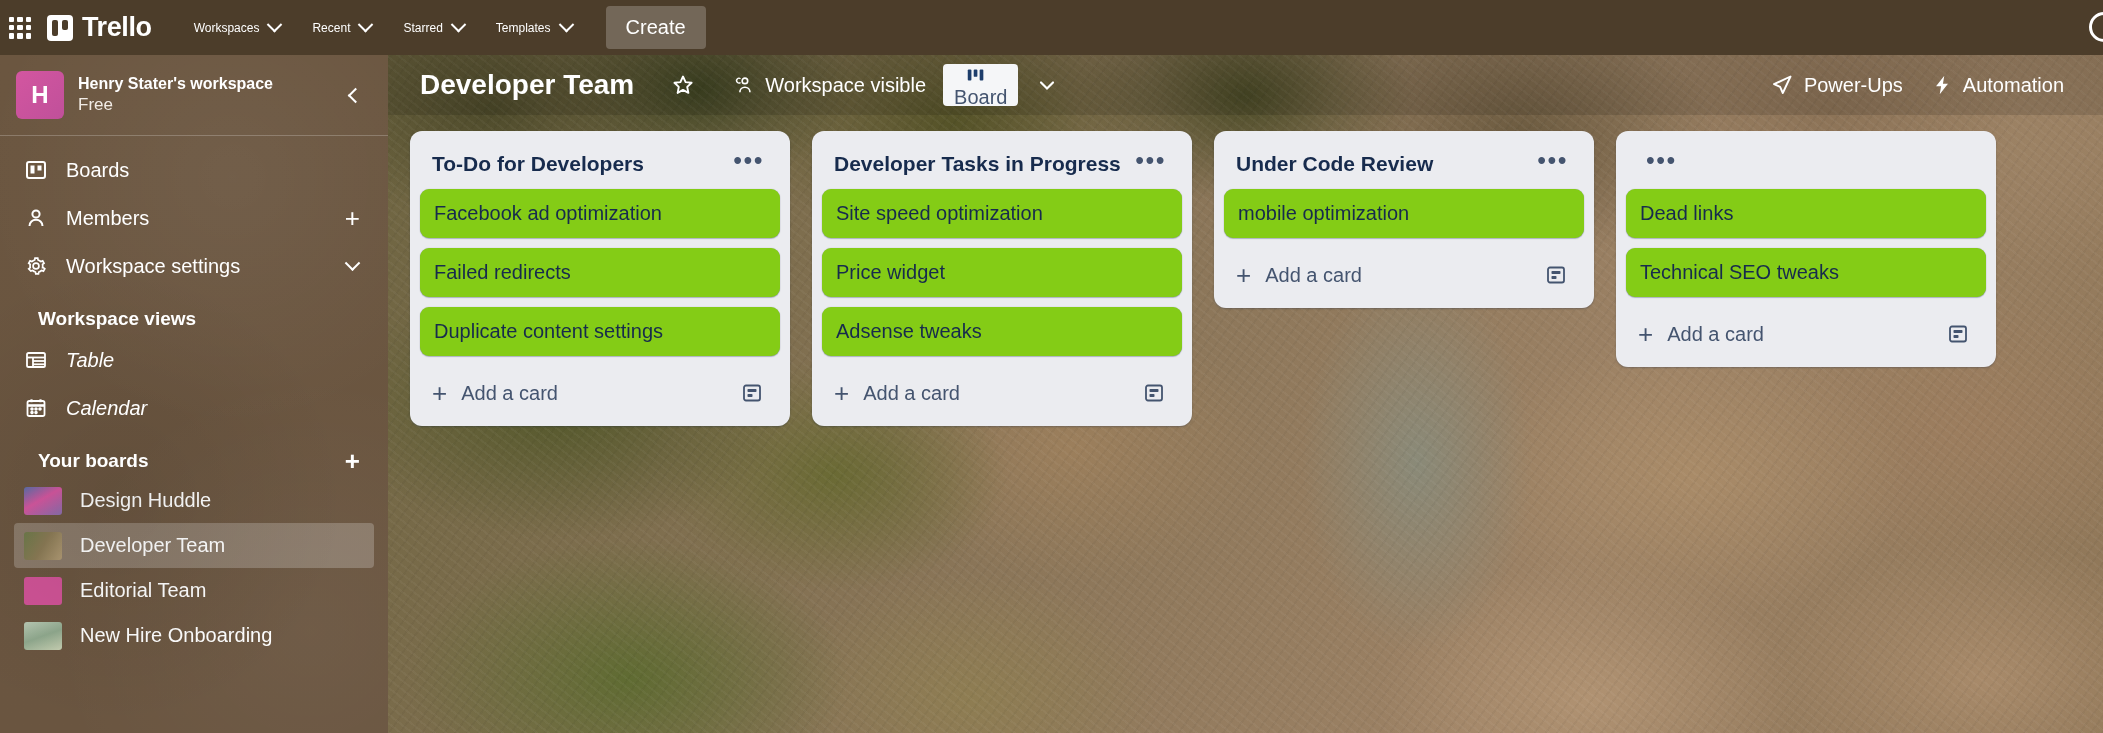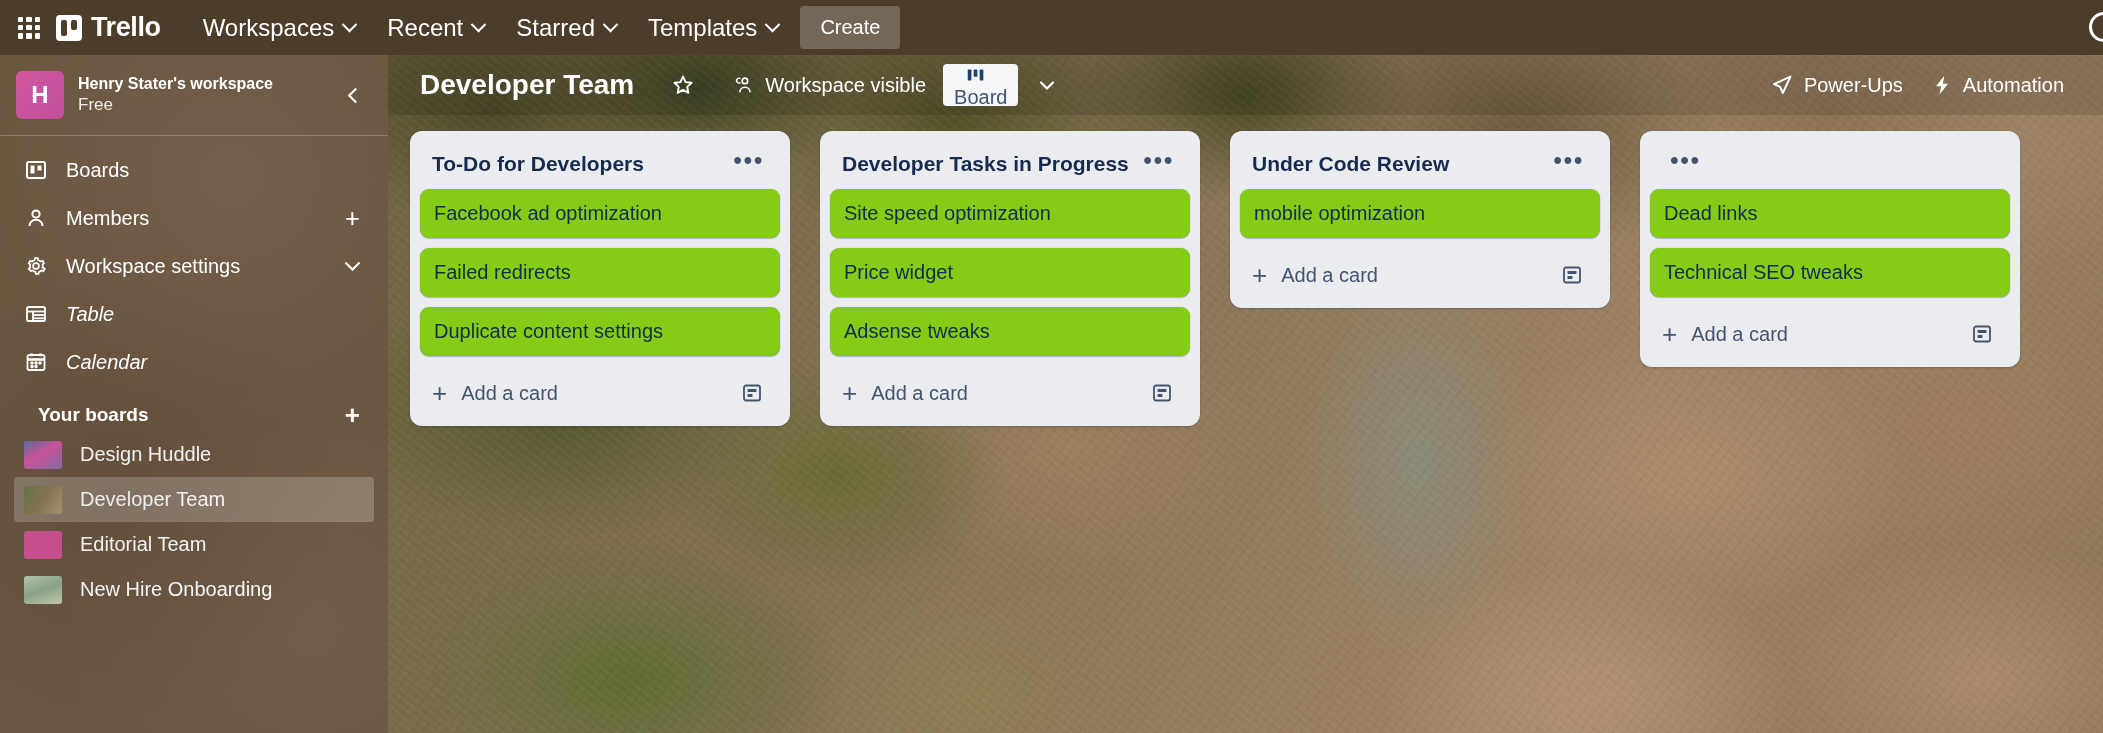--- a/index.html
+++ b/index.html
@@ -9,21 +9,21 @@
     font-family: "Liberation Sans", sans-serif;
     background: #4a3a28;
   }
 
   
   #top-nav {
     position: absolute; top: 0; left: 0;
     width: 2103px; height: 55px;
     background: #4c3d2a;
     display: flex; align-items: center;
-    padding: 0 16px;
+    padding: 0 7px;
     z-index: 50;
   }
   .grid-icon {
     width: 26px; height: 26px;
     display: grid;
     grid-template-columns: repeat(3, 1fr);
     grid-template-rows: repeat(3, 1fr);
     gap: 3px;
     padding: 2px;
     margin-right: 14px;
@@ -45,38 +45,38 @@
     content: ""; position: absolute; background: #4c3d2a; border-radius: 2px;
   }
   .brand-mark::before { left: 5px; top: 5px; width: 6px; height: 16px; }
   .brand-mark::after  { left: 15px; top: 5px; width: 6px; height: 10px; }
   .brand-text {
     color: #fff; font-size: 27px; font-weight: bold; letter-spacing: -0.4px;
   }
 
   .nav-item {
     display: flex; align-items: center;
-    color: #fff; font-size: 24px;
+    color: #fff; font-size: 12px;
     padding: 9px 14px; margin-right: 4px;
     border-radius: 4px; cursor: pointer;
     white-space: nowrap;
   }
   .chev {
     display: inline-block;
     margin-left: 10px;
     width: 11px; height: 11px;
     border-right: 2.4px solid #fff;
     border-bottom: 2.4px solid #fff;
     transform: rotate(45deg) translate(-2px,-2px);
   }
   .create-btn {
     background: rgba(255,255,255,0.22);
     color: #fff; font-size: 20px;
     padding: 10px 20px; border-radius: 4px;
-    margin-left: 4px; cursor: pointer;
+    margin-left: 16px; cursor: pointer;
   }
   .search-right {
     position: absolute; right: 0; top: 10px;
     width: 46px; height: 36px;
   }
   .search-circ {
     position: absolute; right: -16px; top: 2px;
     width: 30px; height: 30px;
     border: 3px solid #fff; border-radius: 50%;
   }
@@ -226,21 +226,21 @@
   }
   .hdr-btn.active-view {
     background: #f5f6f8; color: #44546f; flex-direction: column;
   }
   .hdr-btn .ic { margin-right: 10px; display: inline-flex; }
   .hdr-right { margin-left: auto; display: flex; align-items: center; }
 
   #lists {
     position: relative;
     display: flex; align-items: flex-start;
-    gap: 30px;
+    gap: 22px;
     padding: 16px 0 0 22px;
     z-index: 4;
   }
   .list {
     width: 380px; flex: 0 0 auto;
     background: #ebecf0;
     border-radius: 12px;
     padding: 10px 10px 8px 10px;
     box-shadow: 0 1px 2px rgba(9,30,66,0.25);
   }
@@ -368,20 +368,21 @@
         <svg width="24" height="24" viewBox="0 0 24 24" fill="#fff">
           <path d="M12 8.2a3.8 3.8 0 1 0 0 7.6 3.8 3.8 0 0 0 0-7.6zm0 5.9a2.1 2.1 0 1 1 0-4.2 2.1 2.1 0 0 1 0 4.2z"></path>
           <path d="M20 12c0-.5-.05-1-.14-1.45l1.7-1.3-1.7-2.95-2 .8a7.6 7.6 0 0 0-2.5-1.45L15 3.5H9.3l-.36 2.15a7.6 7.6 0 0 0-2.5 1.45l-2-.8-1.7 2.95 1.7 1.3A8.5 8.5 0 0 0 4.3 12c0 .5.05 1 .14 1.45l-1.7 1.3 1.7 2.95 2-.8a7.6 7.6 0 0 0 2.5 1.45l.36 2.15H15l.36-2.15a7.6 7.6 0 0 0 2.5-1.45l2 .8 1.7-2.95-1.7-1.3c.09-.45.14-.95.14-1.45z" opacity="0"></path>
           <path d="M19.3 13.6l1.5 1.15-1.35 2.35-1.78-.72-.5.4a6.7 6.7 0 0 1-1.77 1.03l-.6.23-.32 1.9h-2.7l-.32-1.9-.6-.23a6.7 6.7 0 0 1-1.77-1.03l-.5-.4-1.78.72L4.7 14.75l1.5-1.15-.08-.63a7 7 0 0 1 0-1.94l.08-.63-1.5-1.15 1.35-2.35 1.78.72.5-.4A6.7 6.7 0 0 1 10.1 6.2l.6-.23.32-1.9h2.7l.32 1.9.6.23c.64.25 1.24.6 1.77 1.03l.5.4 1.78-.72 1.35 2.35-1.5 1.15.08.63a7 7 0 0 1 0 1.94l-.08.63z" fill="none" stroke="#fff" stroke-width="1.7"></path>
         </svg>
       </span>
       <span class="lbl">Workspace settings</span>
       <span class="chev-end"></span>
     </div>
 
+    <div class="side-section">Workspace views</div>
 
     <div class="side-row">
       <span class="side-icon">
         <svg width="24" height="24" viewBox="0 0 24 24" fill="none" stroke="#fff" stroke-width="1.8">
           <rect x="3" y="5" width="18" height="14" rx="1.6"></rect>
           <line x1="3" y1="9.5" x2="21" y2="9.5"></line>
           <line x1="9" y1="9.5" x2="9" y2="19"></line>
           <line x1="9" y1="13" x2="21" y2="13"></line>
           <line x1="9" y1="16.3" x2="21" y2="16.3"></line>
         </svg>

